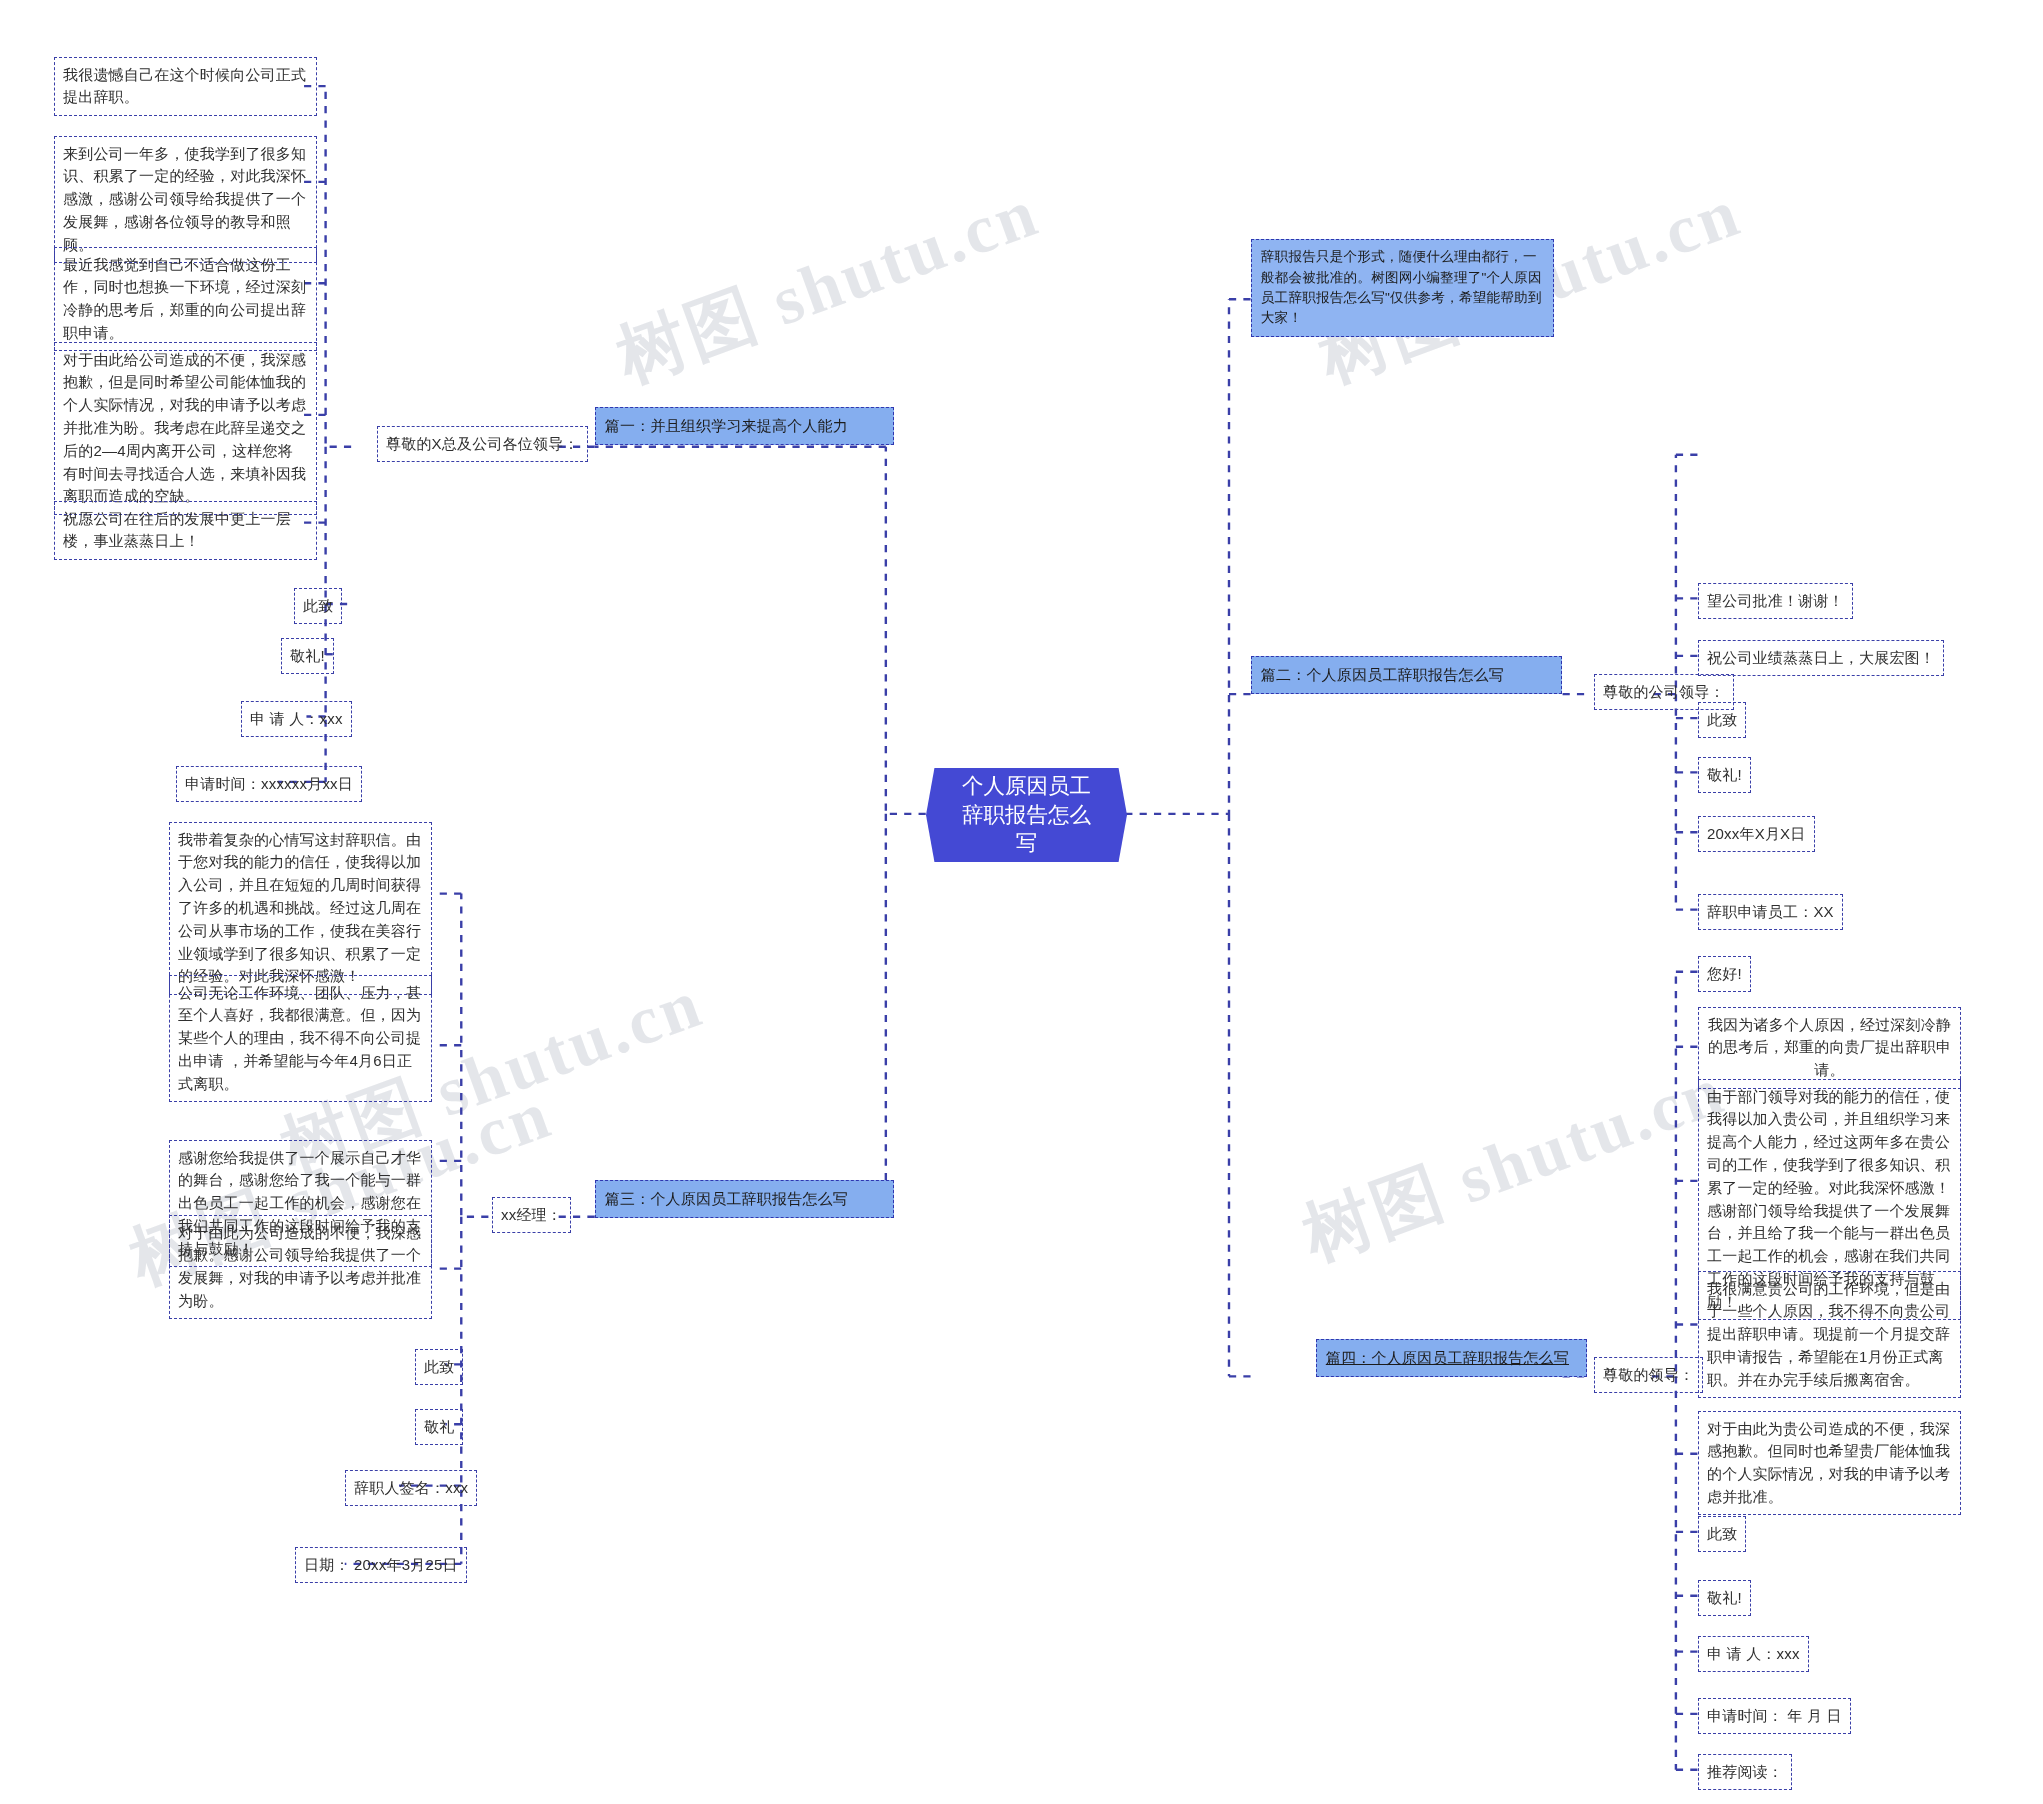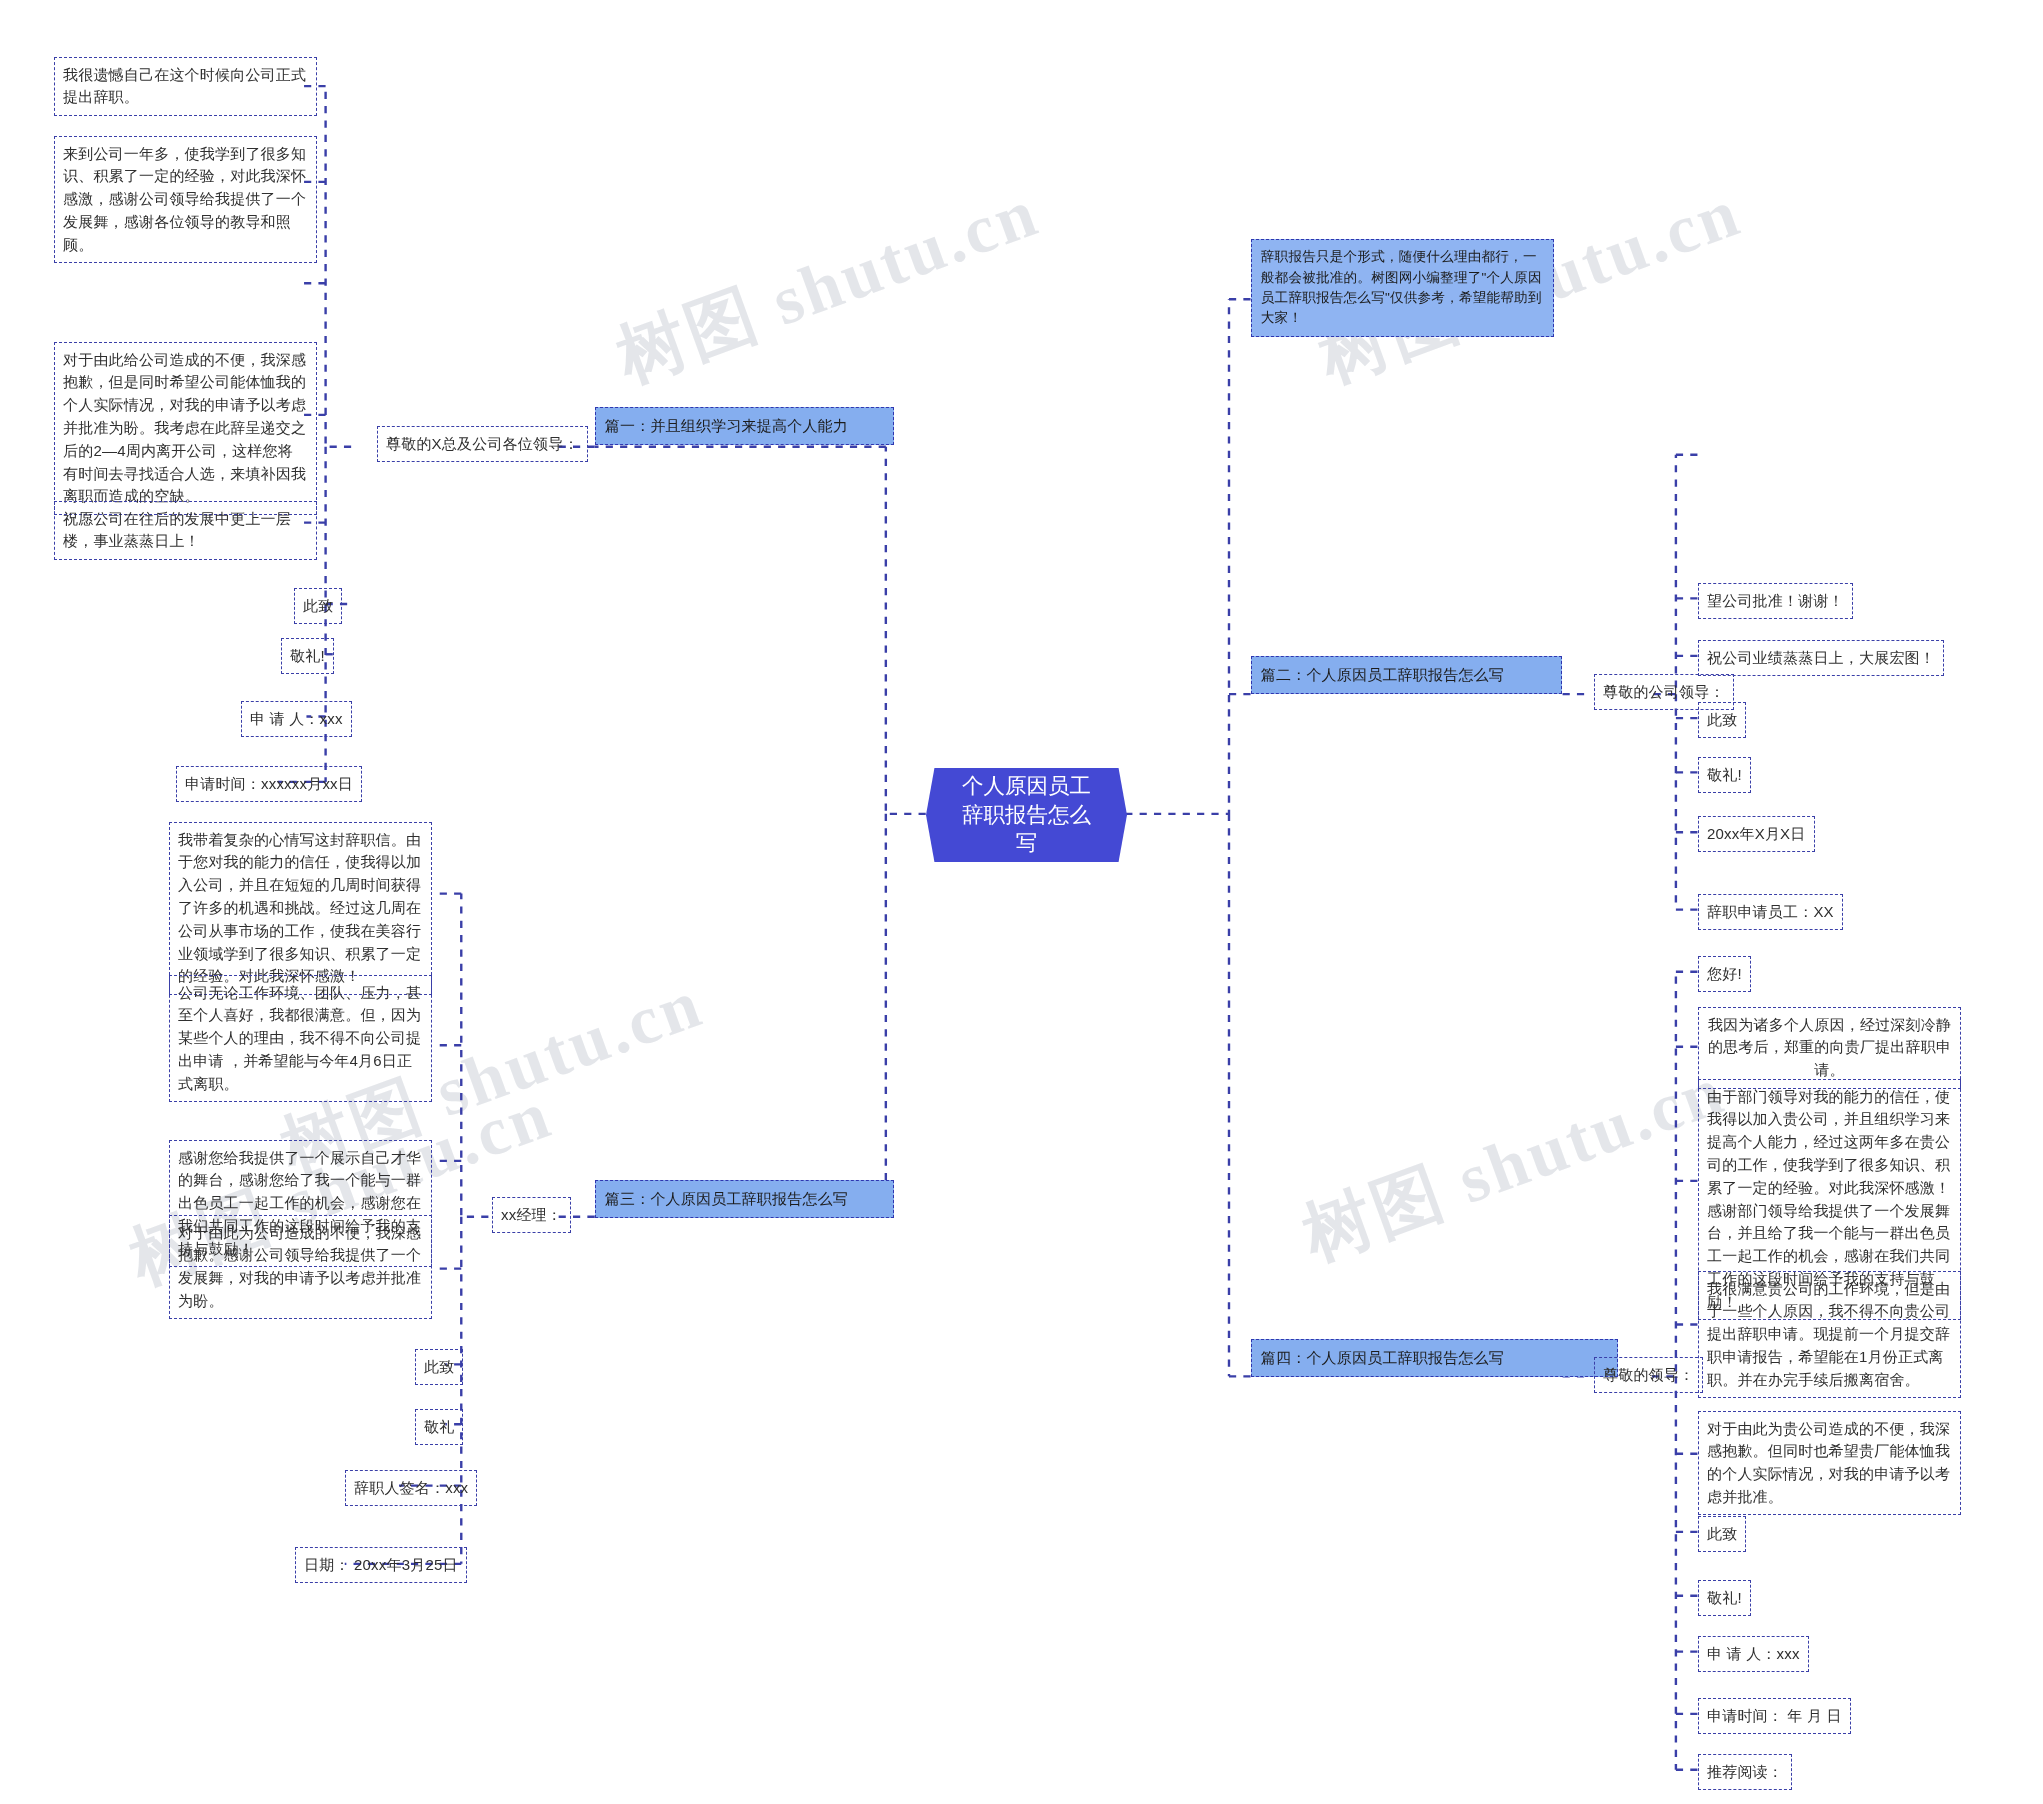--- a/index.html
+++ b/index.html
@@ -163,20 +163,21 @@
     <span>个人原因员工辞职报告怎么写</span>
   </div>
 
   <div class="node intro" style="left:1251px; top:239px; width:303px;">辞职报告只是个形式，随便什么理由都行，一般都会被批准的。树图网小编整理了"个人原因员工辞职报告怎么写"仅供参考，希望能帮助到大家！</div>
 
   <div class="node branch" style="left:595px; top:407px; width:299px;">篇一：并且组织学习来提高个人能力</div>
   <div class="node tiny" style="left:377px; top:426px;">尊敬的X总及公司各位领导：</div>
 
   <div class="node" style="left:54px;  top:57px;  width:263px;">我很遗憾自己在这个时候向公司正式提出辞职。</div>
   <div class="node" style="left:54px;  top:136px; width:263px;">来到公司一年多，使我学到了很多知识、积累了一定的经验，对此我深怀感激，感谢公司领导给我提供了一个发展舞，感谢各位领导的教导和照顾。</div>
+  <div class="node" style="left:54px;  top:247px; width:263px;">最近我感觉到自己不适合做这份工作，同时也想换一下环境，经过深刻冷静的思考后，郑重的向公司提出辞职申请。</div>
   <div class="node" style="left:54px;  top:342px; width:263px;">对于由此给公司造成的不便，我深感抱歉，但是同时希望公司能体恤我的个人实际情况，对我的申请予以考虑并批准为盼。我考虑在此辞呈递交之后的2—4周内离开公司，这样您将有时间去寻找适合人选，来填补因我离职而造成的空缺。</div>
   <div class="node" style="left:54px;  top:501px; width:263px;">祝愿公司在往后的发展中更上一层楼，事业蒸蒸日上！</div>
   <div class="node tiny" style="left:294px; top:588px;">此致</div>
   <div class="node tiny" style="left:281px; top:638px;">敬礼!</div>
   <div class="node tiny" style="left:241px; top:701px;">申 请 人：xxx</div>
   <div class="node tiny" style="left:176px; top:766px;text-align:center;">申请时间：xxxxxx月xx日</div>
 
   <div class="node branch" style="left:595px; top:1180px; width:299px;">篇三：个人原因员工辞职报告怎么写</div>
   <div class="node tiny" style="left:492px; top:1197px;">xx经理：</div>
 
@@ -192,21 +193,21 @@
   <div class="node branch" style="left:1251px; top:656px; width:311px;">篇二：个人原因员工辞职报告怎么写</div>
   <div class="node tiny" style="left:1594px; top:674px;">尊敬的公司领导：</div>
 
   <div class="node tiny" style="left:1698px; top:583px;">望公司批准！谢谢！</div>
   <div class="node tiny" style="left:1698px; top:640px;">祝公司业绩蒸蒸日上，大展宏图！</div>
   <div class="node tiny" style="left:1698px; top:702px;">此致</div>
   <div class="node tiny" style="left:1698px; top:757px;">敬礼!</div>
   <div class="node tiny" style="left:1698px; top:816px;">20xx年X月X日</div>
   <div class="node tiny" style="left:1698px; top:894px;">辞职申请员工：XX</div>
 
-  <div class="node branch" style="left:1251px; top:1339px; width:367px;">篇四：个人原因员工辞职报告怎么写</div>
+  <div class="node branch" style="left:1316px; top:1339px; width:271px;text-decoration:underline;">篇四：个人原因员工辞职报告怎么写</div>
   <div class="node tiny" style="left:1594px; top:1357px;">尊敬的领导：</div>
 
   <div class="node tiny" style="left:1698px; top:956px;">您好!</div>
   <div class="node" style="left:1698px; top:1007px; width:263px;text-align:center;">我因为诸多个人原因，经过深刻冷静的思考后，郑重的向贵厂提出辞职申请。</div>
   <div class="node" style="left:1698px; top:1079px; width:263px;">由于部门领导对我的能力的信任，使我得以加入贵公司，并且组织学习来提高个人能力，经过这两年多在贵公司的工作，使我学到了很多知识、积累了一定的经验。对此我深怀感激！感谢部门领导给我提供了一个发展舞台，并且给了我一个能与一群出色员工一起工作的机会，感谢在我们共同工作的这段时间给予我的支持与鼓励！</div>
   <div class="node" style="left:1698px; top:1271px; width:263px;">我很满意贵公司的工作环境，但是由于一些个人原因，我不得不向贵公司提出辞职申请。现提前一个月提交辞职申请报告，希望能在1月份正式离职。并在办完手续后搬离宿舍。</div>
   <div class="node" style="left:1698px; top:1411px; width:263px;">对于由此为贵公司造成的不便，我深感抱歉。但同时也希望贵厂能体恤我的个人实际情况，对我的申请予以考虑并批准。</div>
   <div class="node tiny" style="left:1698px; top:1516px;">此致</div>
   <div class="node tiny" style="left:1698px; top:1580px;">敬礼!</div>
   <div class="node tiny" style="left:1698px; top:1636px;">申 请 人：xxx</div>

